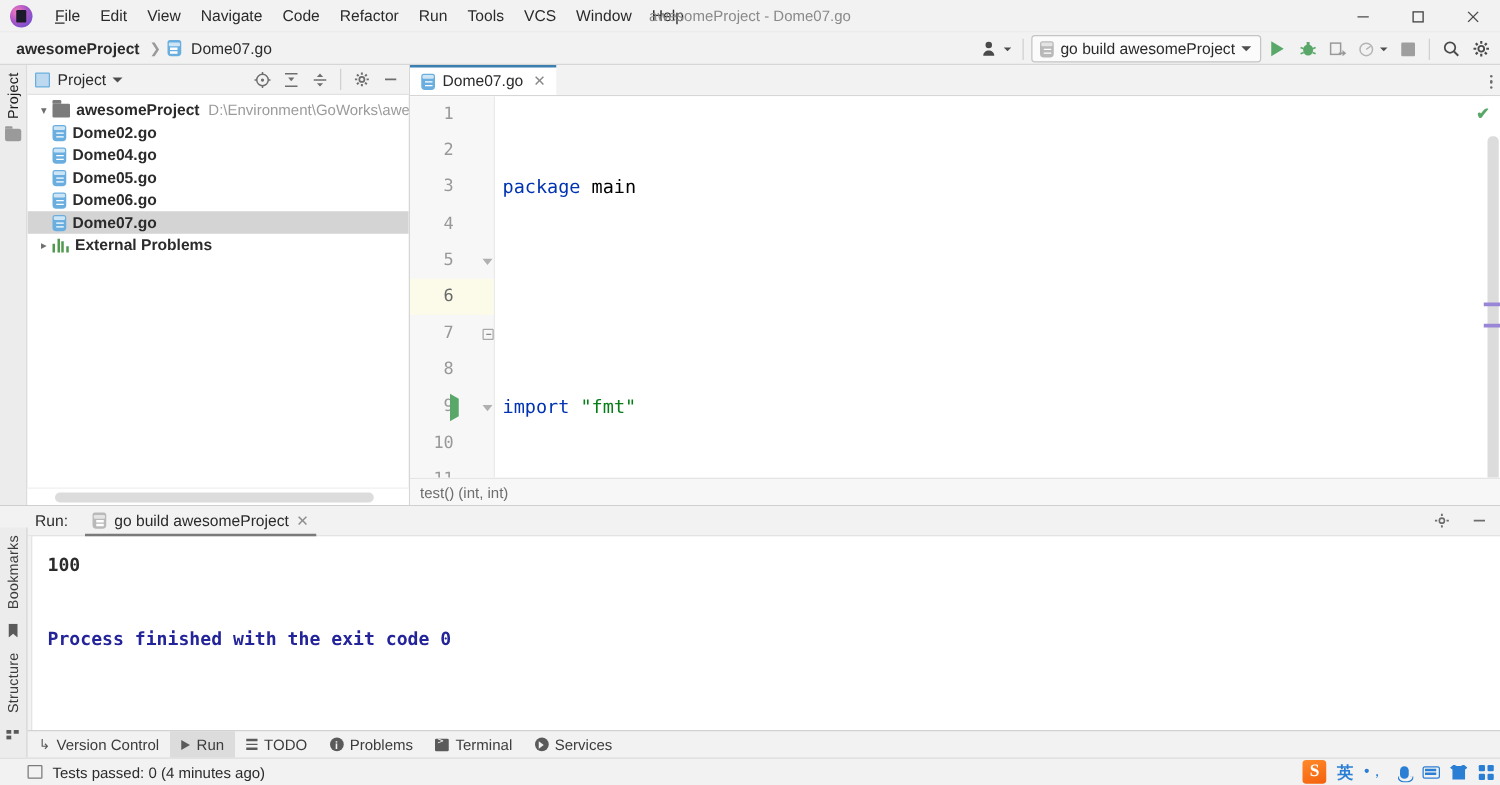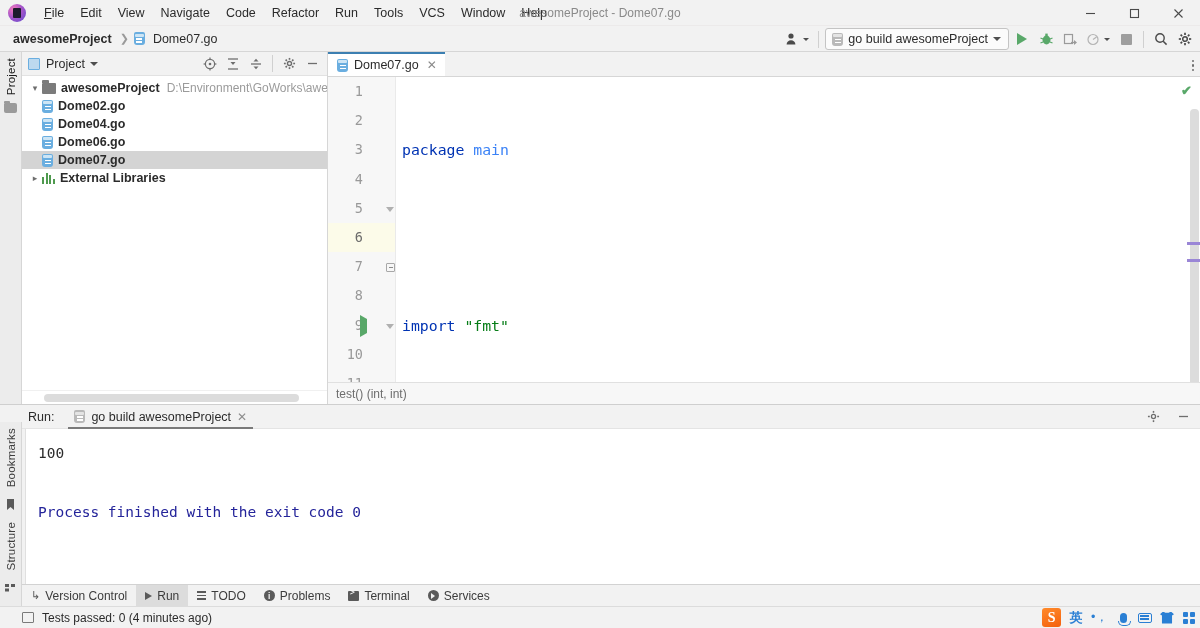--- a/index.html
+++ b/index.html
@@ -191,21 +191,21 @@
   .fold.tri { width:0;height:0; border-left:4.5px solid transparent;border-right:4.5px solid transparent;border-top:5px solid #b0b0b0; top:13px;}
   .grun { position: absolute; left: 32px; top: 8px; }
 
   .code {
     flex: 1 1 auto; position: relative; overflow: hidden;
     font-family: "DejaVu Sans Mono", monospace; font-size: 14.8px; line-height: 29.2px;
     white-space: pre; padding-left: 6px; color: #080808;
   }
   .cline { height: 29.2px; position: relative; }
   .kw { color: #0033b3; }
-  .pkg { color: #3b82f6; }
+  .pkg { color: #000000; }
   .str { color: #067d17; }
 
   .rightgut { width: 13px; min-width: 13px; background: #fff; position: relative; }
   .rg-check { position: absolute; top: 6px; left: -6px; color: #59a869; font-size: 13px; font-weight: bold; }
   .rg-scroll { position: absolute; right: 1px; top: 32px; width: 9px; height: 320px; background: #dcdcdc; border-radius: 4px; }
   .rg-mark { position: absolute; right: 0px; width: 13px; height: 2.5px; background: #9a86d6; }
 
   .editor-crumb {
     height: 22px; min-height: 22px; background: #f7f7f7;
     border-top: 1px solid #e0e0e0; display: flex; align-items: center;
@@ -219,21 +219,21 @@
     position: relative; padding-left: 28px; border-bottom: 1px solid #e4e4e4;
   }
   .run-label { font-size: 12.5px; margin-right: 14px; }
   .run-tab {
     height: 23px; display: flex; align-items: center; gap: 6px; font-size: 12.5px;
     padding: 0 6px; border-bottom: 2px solid #7a7a7a; position: relative; top: 1px;
   }
   .run-tab .x { color: #8d8d8d; font-size: 12px; }
   .run-head-right { position: absolute; right: 6px; display: flex; align-items: center; gap: 8px; }
 
-  .run-body { flex: 1 1 auto; display: flex; min-height: 0; }
+  .run-body { flex: 1 1 auto; display: flex; min-height: 0; font-weight: bold; }
   .run-side {
     width: 26px; min-width: 26px; background: #f2f2f2; border-right: 1px solid #e0e0e0;
     display: flex; flex-direction: column; align-items: center; padding-top: 6px; gap: 5px;
   }
   .rs-btn { width: 22px; height: 20px; display: flex; align-items: center; justify-content: center; border-radius: 3px; }
   .rs-sep { width: 16px; height: 1px; background: #d8d8d8; margin: 1px 0; }
   .trash { width: 10px; height: 11px; background: #5a5a5a; border-radius: 0 0 2px 2px; position: relative; }
   .trash::before { content:""; position:absolute; top:-3px; left:-1.5px; width:13px; height:2px; background:#5a5a5a; border-radius:1px;}
   .arrow-down-end { font-size: 11px; color: #5a5a5a; }
 
@@ -483,35 +483,39 @@
         <div class="row ind1">
           <span class="go-ico"></span>
           <span class="lbl">Dome02.go</span>
         </div>
         <div class="row ind1">
           <span class="go-ico"></span>
           <span class="lbl">Dome04.go</span>
         </div>
         <div class="row ind1">
           <span class="go-ico"></span>
+          <span class="lbl">Dome05.go</span>
+        </div>
+        <div class="row ind1">
+          <span class="go-ico"></span>
           <span class="lbl">Dome06.go</span>
         </div>
         <div class="row ind1 sel">
           <span class="go-ico"></span>
           <span class="lbl">Dome07.go</span>
         </div>
         <div class="row">
           <span class="arrow closed"></span>
           <span class="lib-ico">
               <i style="height:7px"></i>
               <i style="height:11px"></i>
               <i style="height:9px"></i>
               <i style="height:5px"></i>
             </span>
-          <span class="lbl">External Libraries</span>
+          <span class="lbl">External Problems</span>
         </div>
       </div>
 
       <div class="proj-hscroll">
         <div class="thumb"></div>
       </div>
     </div>
 
     <div class="editorcol">
       <div class="tabs">

